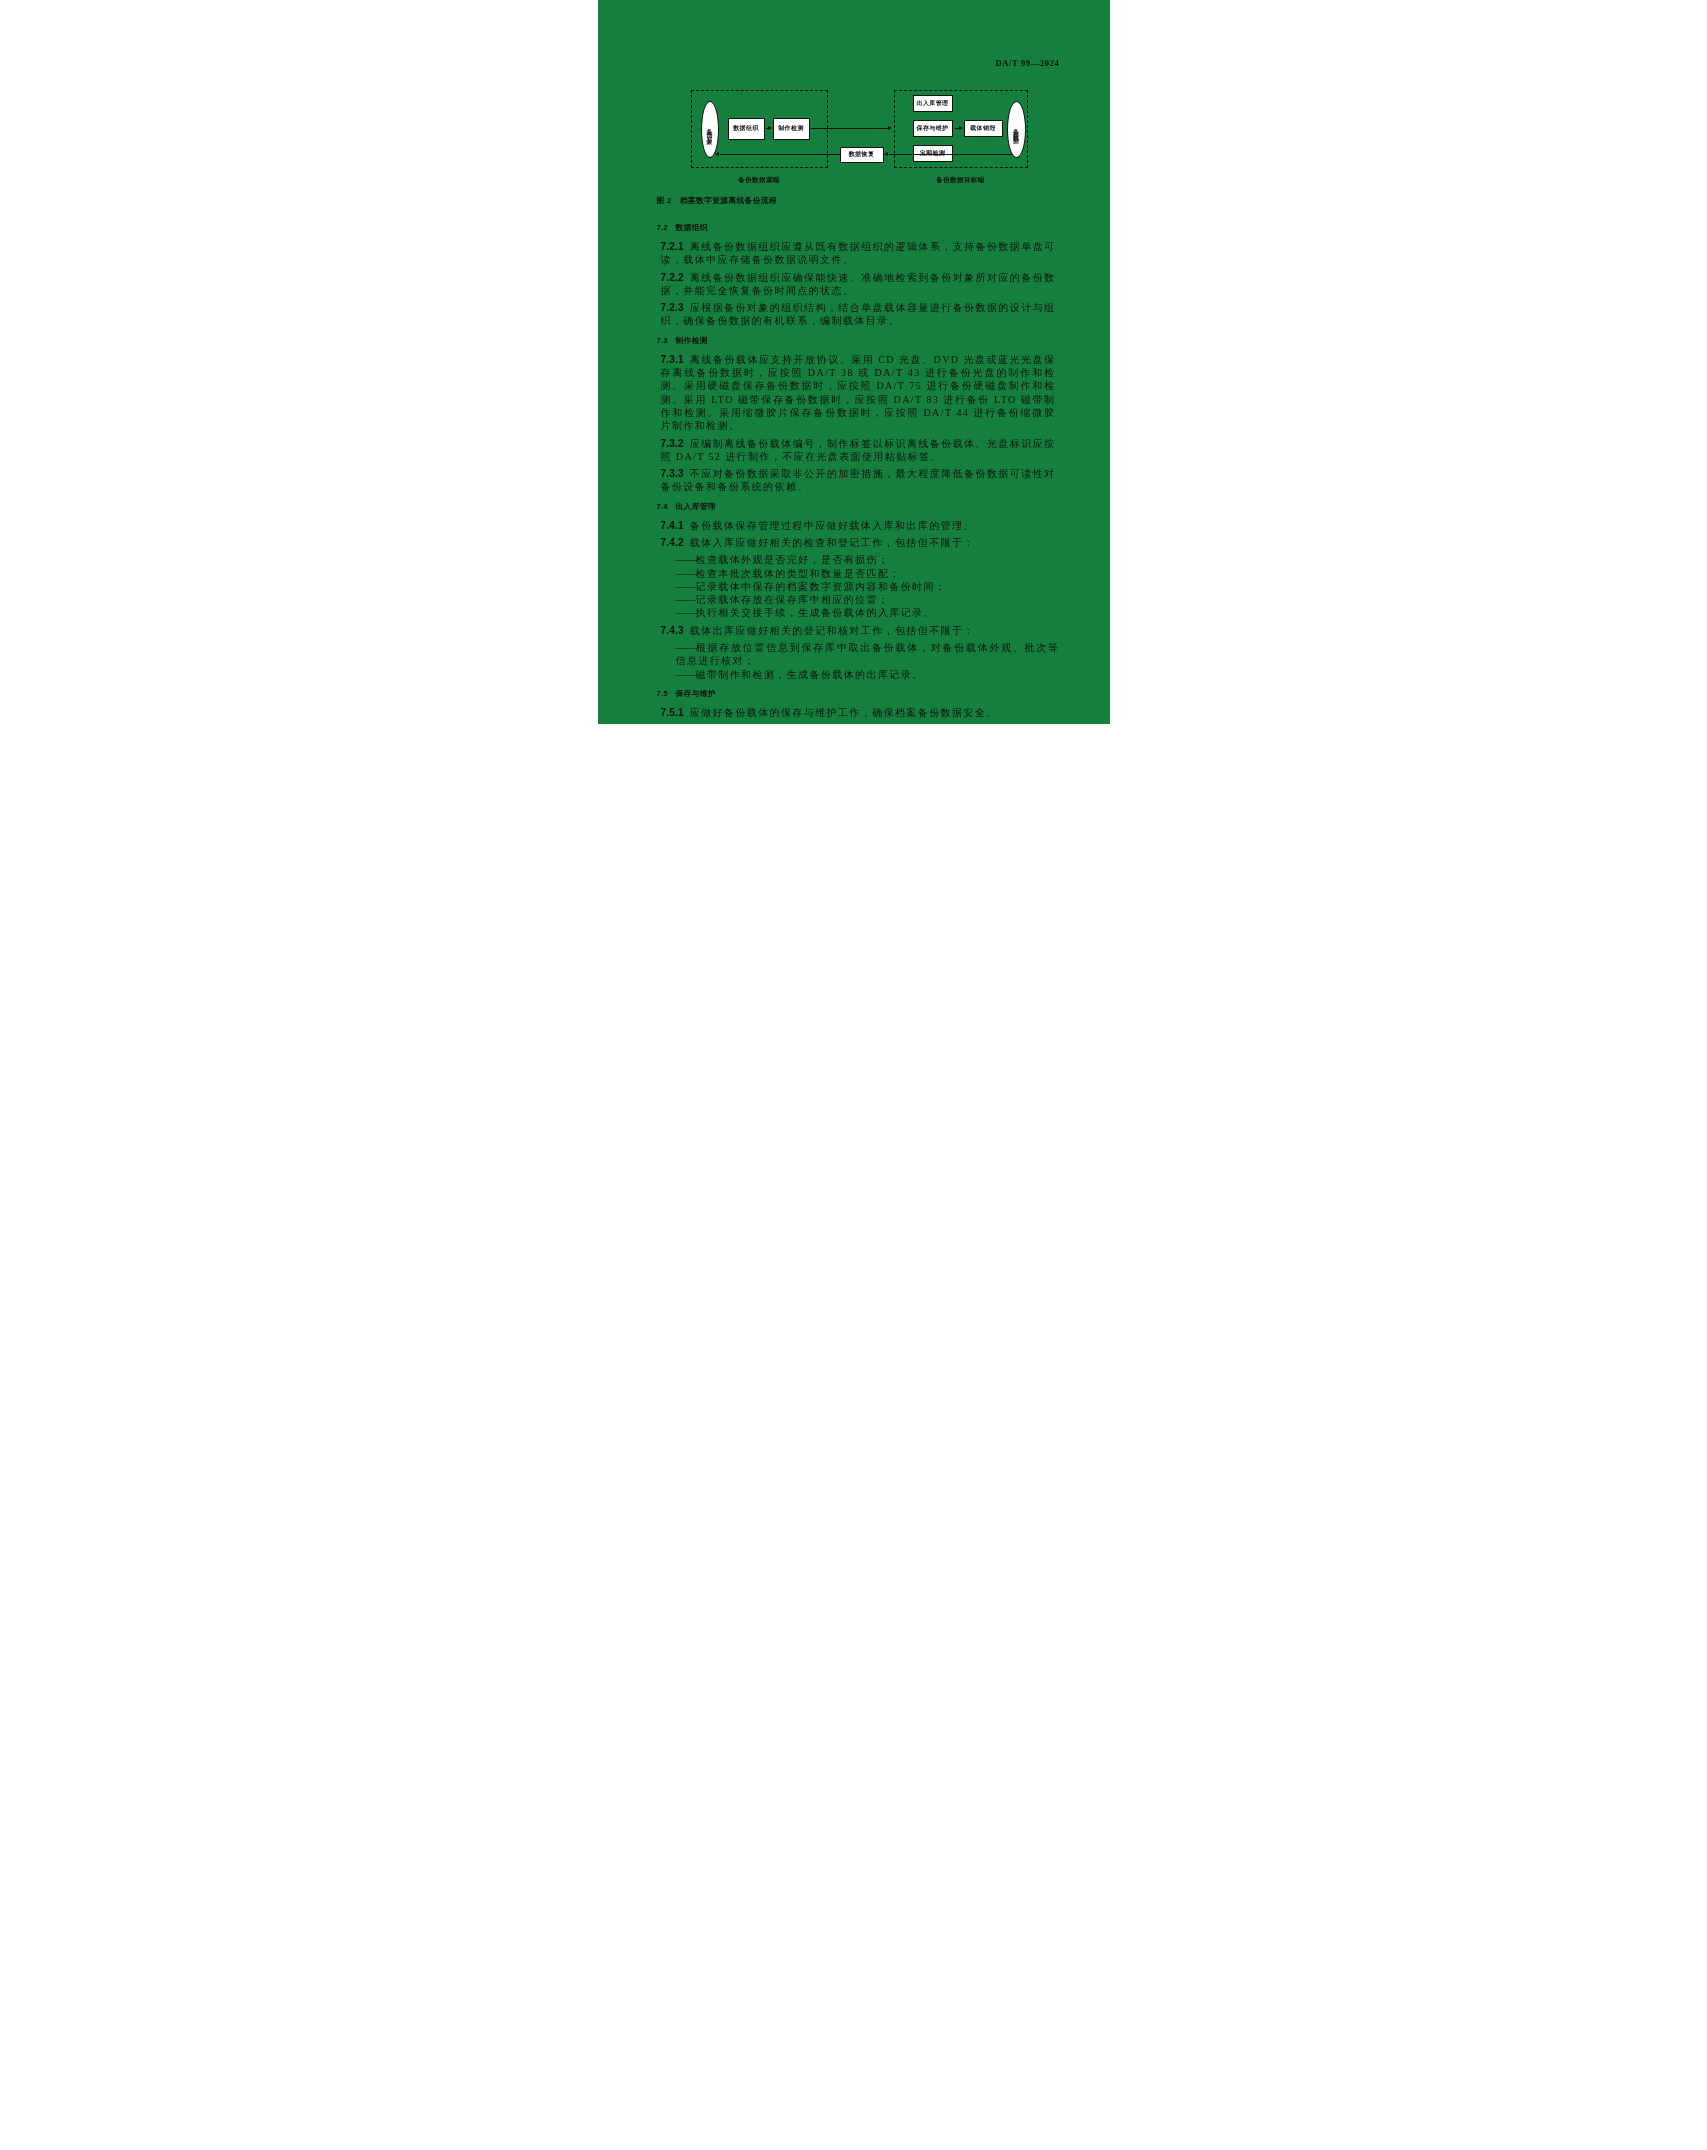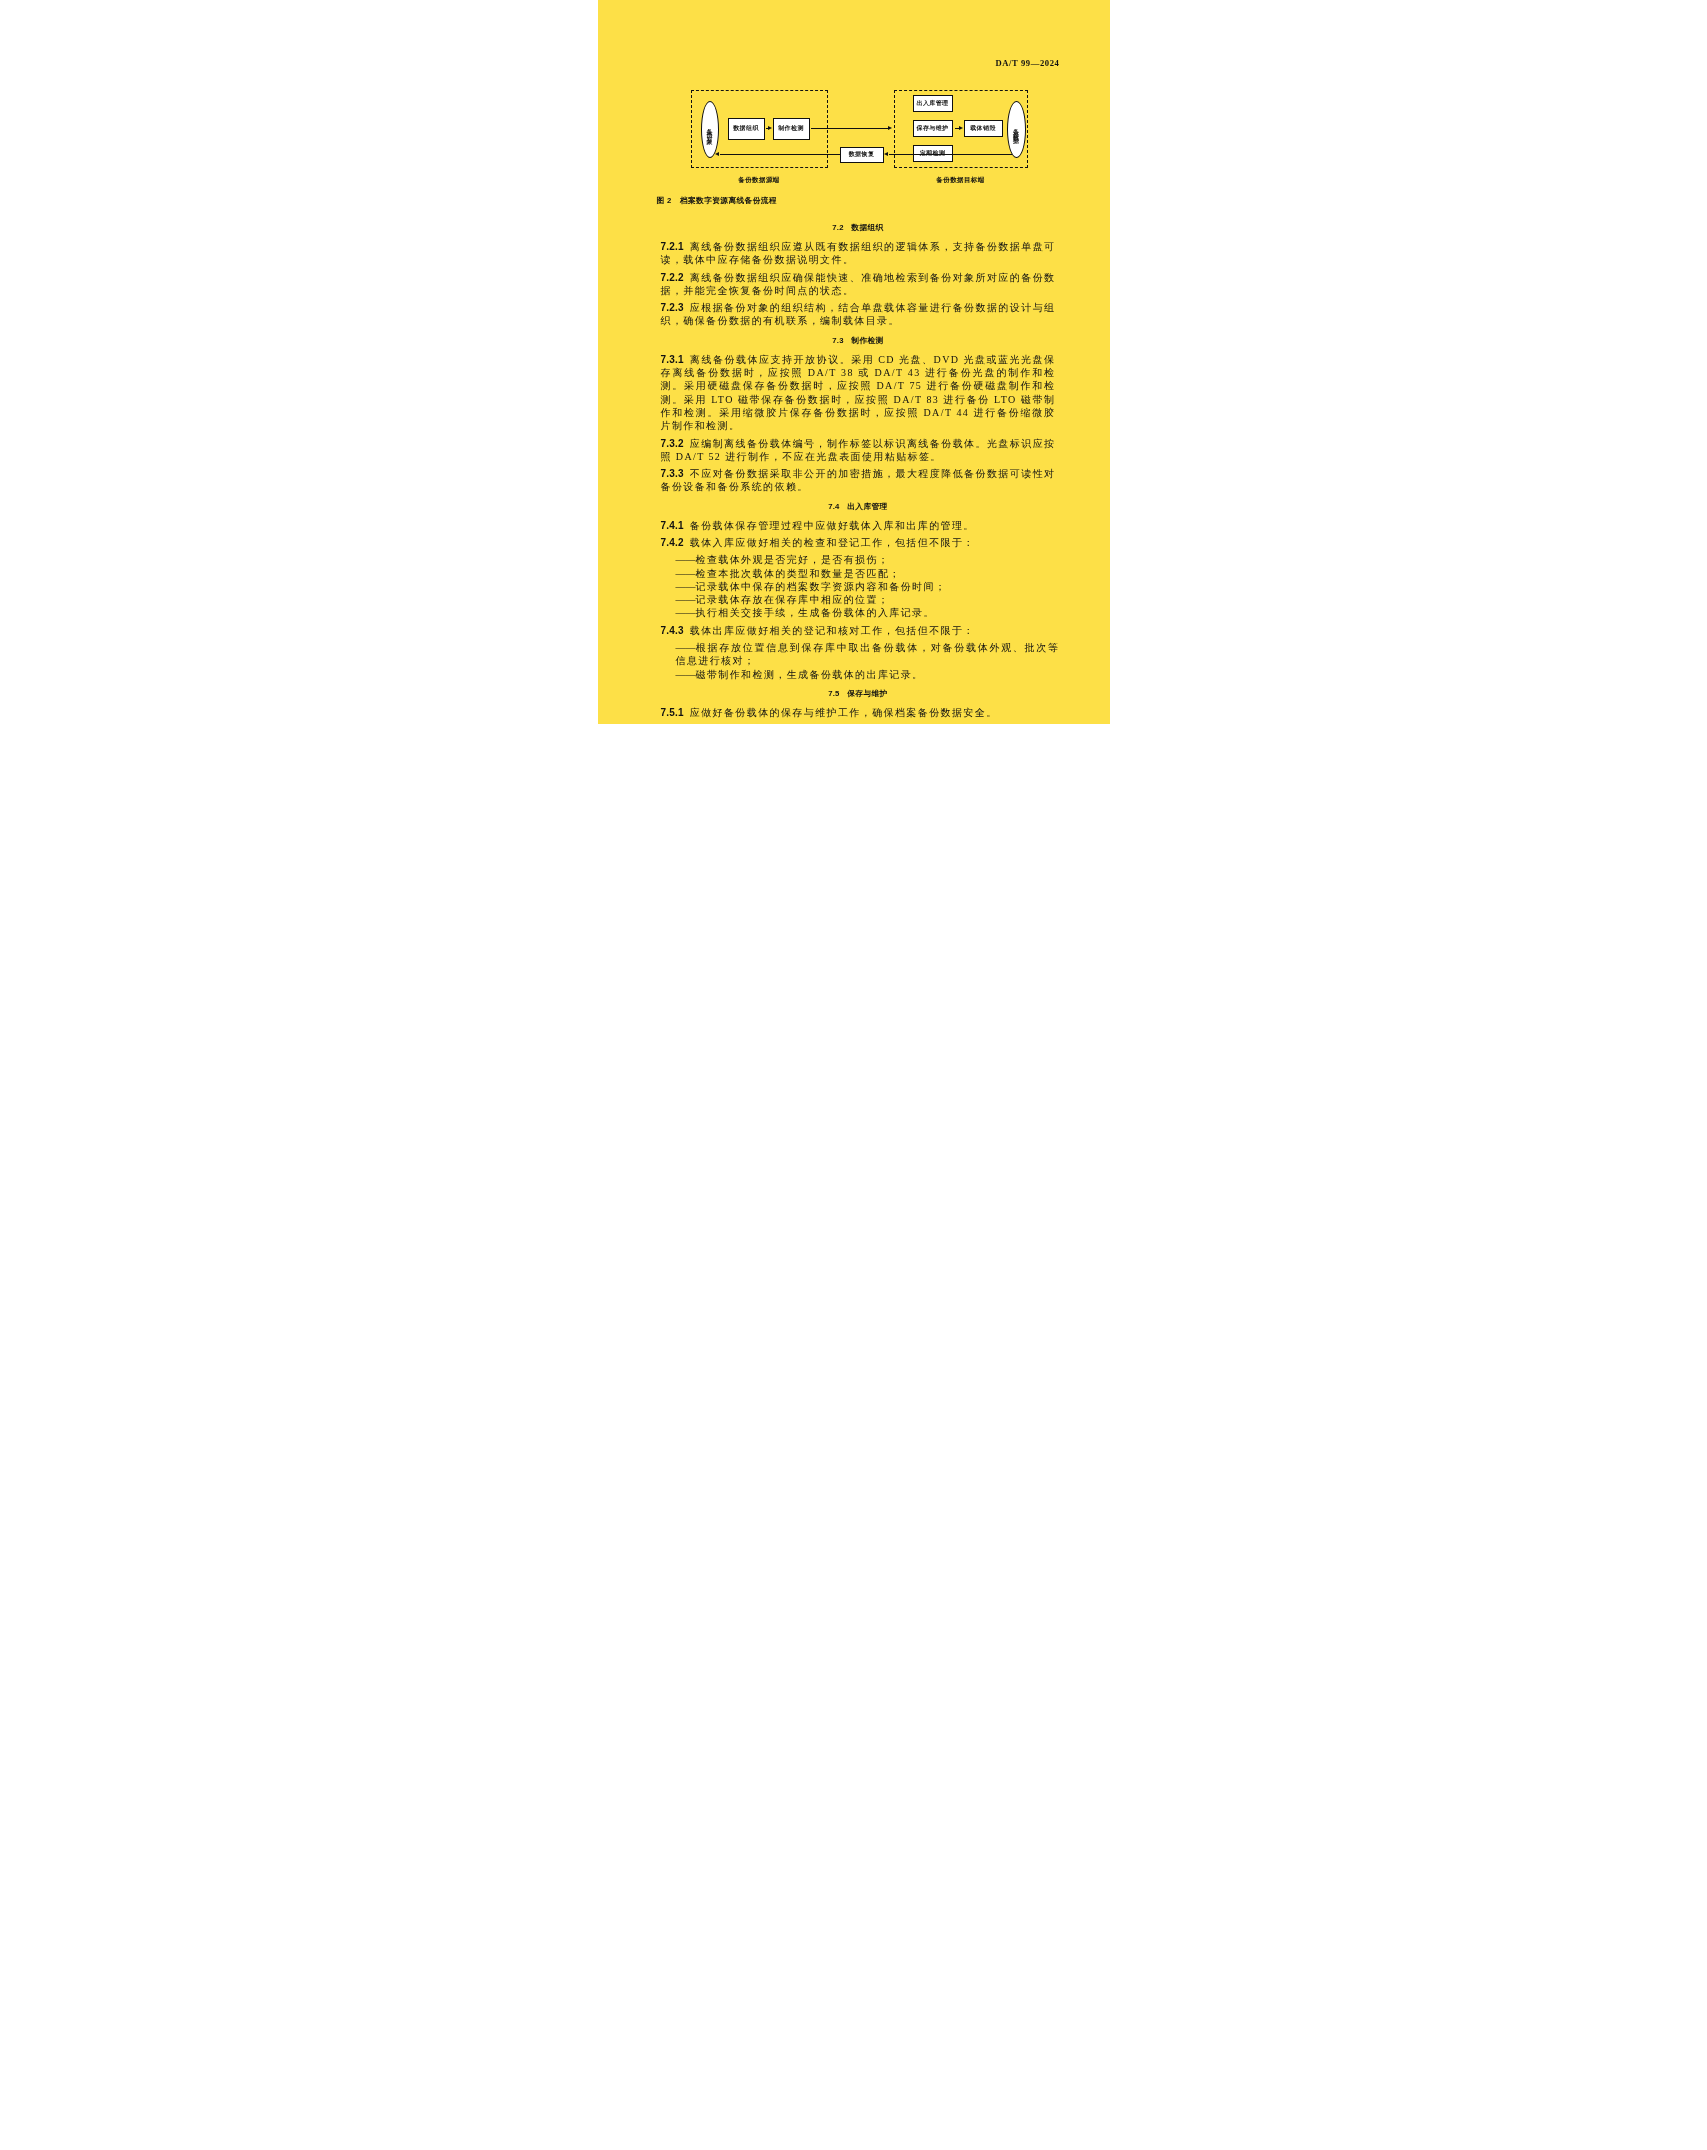--- a/index.html
+++ b/index.html
@@ -2,21 +2,21 @@
 <html lang="zh" style="font-size:6.9px"><head>
 <meta charset="utf-8">
 <style>
   * { box-sizing: border-box; }
   html, body { margin: 0; padding: 0; background: #ffffff; }
   .page {
     position: relative;
     width: 512px;
     height: 724px;
     margin: 0 auto;
-    background: #fde047;
+    background: #15803d;
     color: #111111;
     font-family: "Liberation Serif", "DejaVu Serif", serif;
     padding: 59px 50px 0 59px;
     overflow: hidden;
   }
   
   .doc-code {
     text-align: right;
     font-weight: bold;
     font-size: 8.6px;
@@ -90,21 +90,20 @@
     line-height: 11.2px;
   }
   
   h3.sec {
     font-family: "Liberation Sans", "DejaVu Sans", sans-serif;
     font-weight: bold;
     font-size: 7.7px;
     letter-spacing: 0.4px;
     line-height: 11.2px;
     margin: 6.9px 0 6.9px 0;
-    text-align: center;
   }
   h3.sec.first { margin-top: 15.5px; }
   h3.sec .num { margin-right: 7.7px; letter-spacing: 0.2px; }
   p.clause {
     margin: 4px;
     font-size: 10px;
     line-height: 13.3px;
     letter-spacing: 1.4px;
     text-align: justify;
   }

